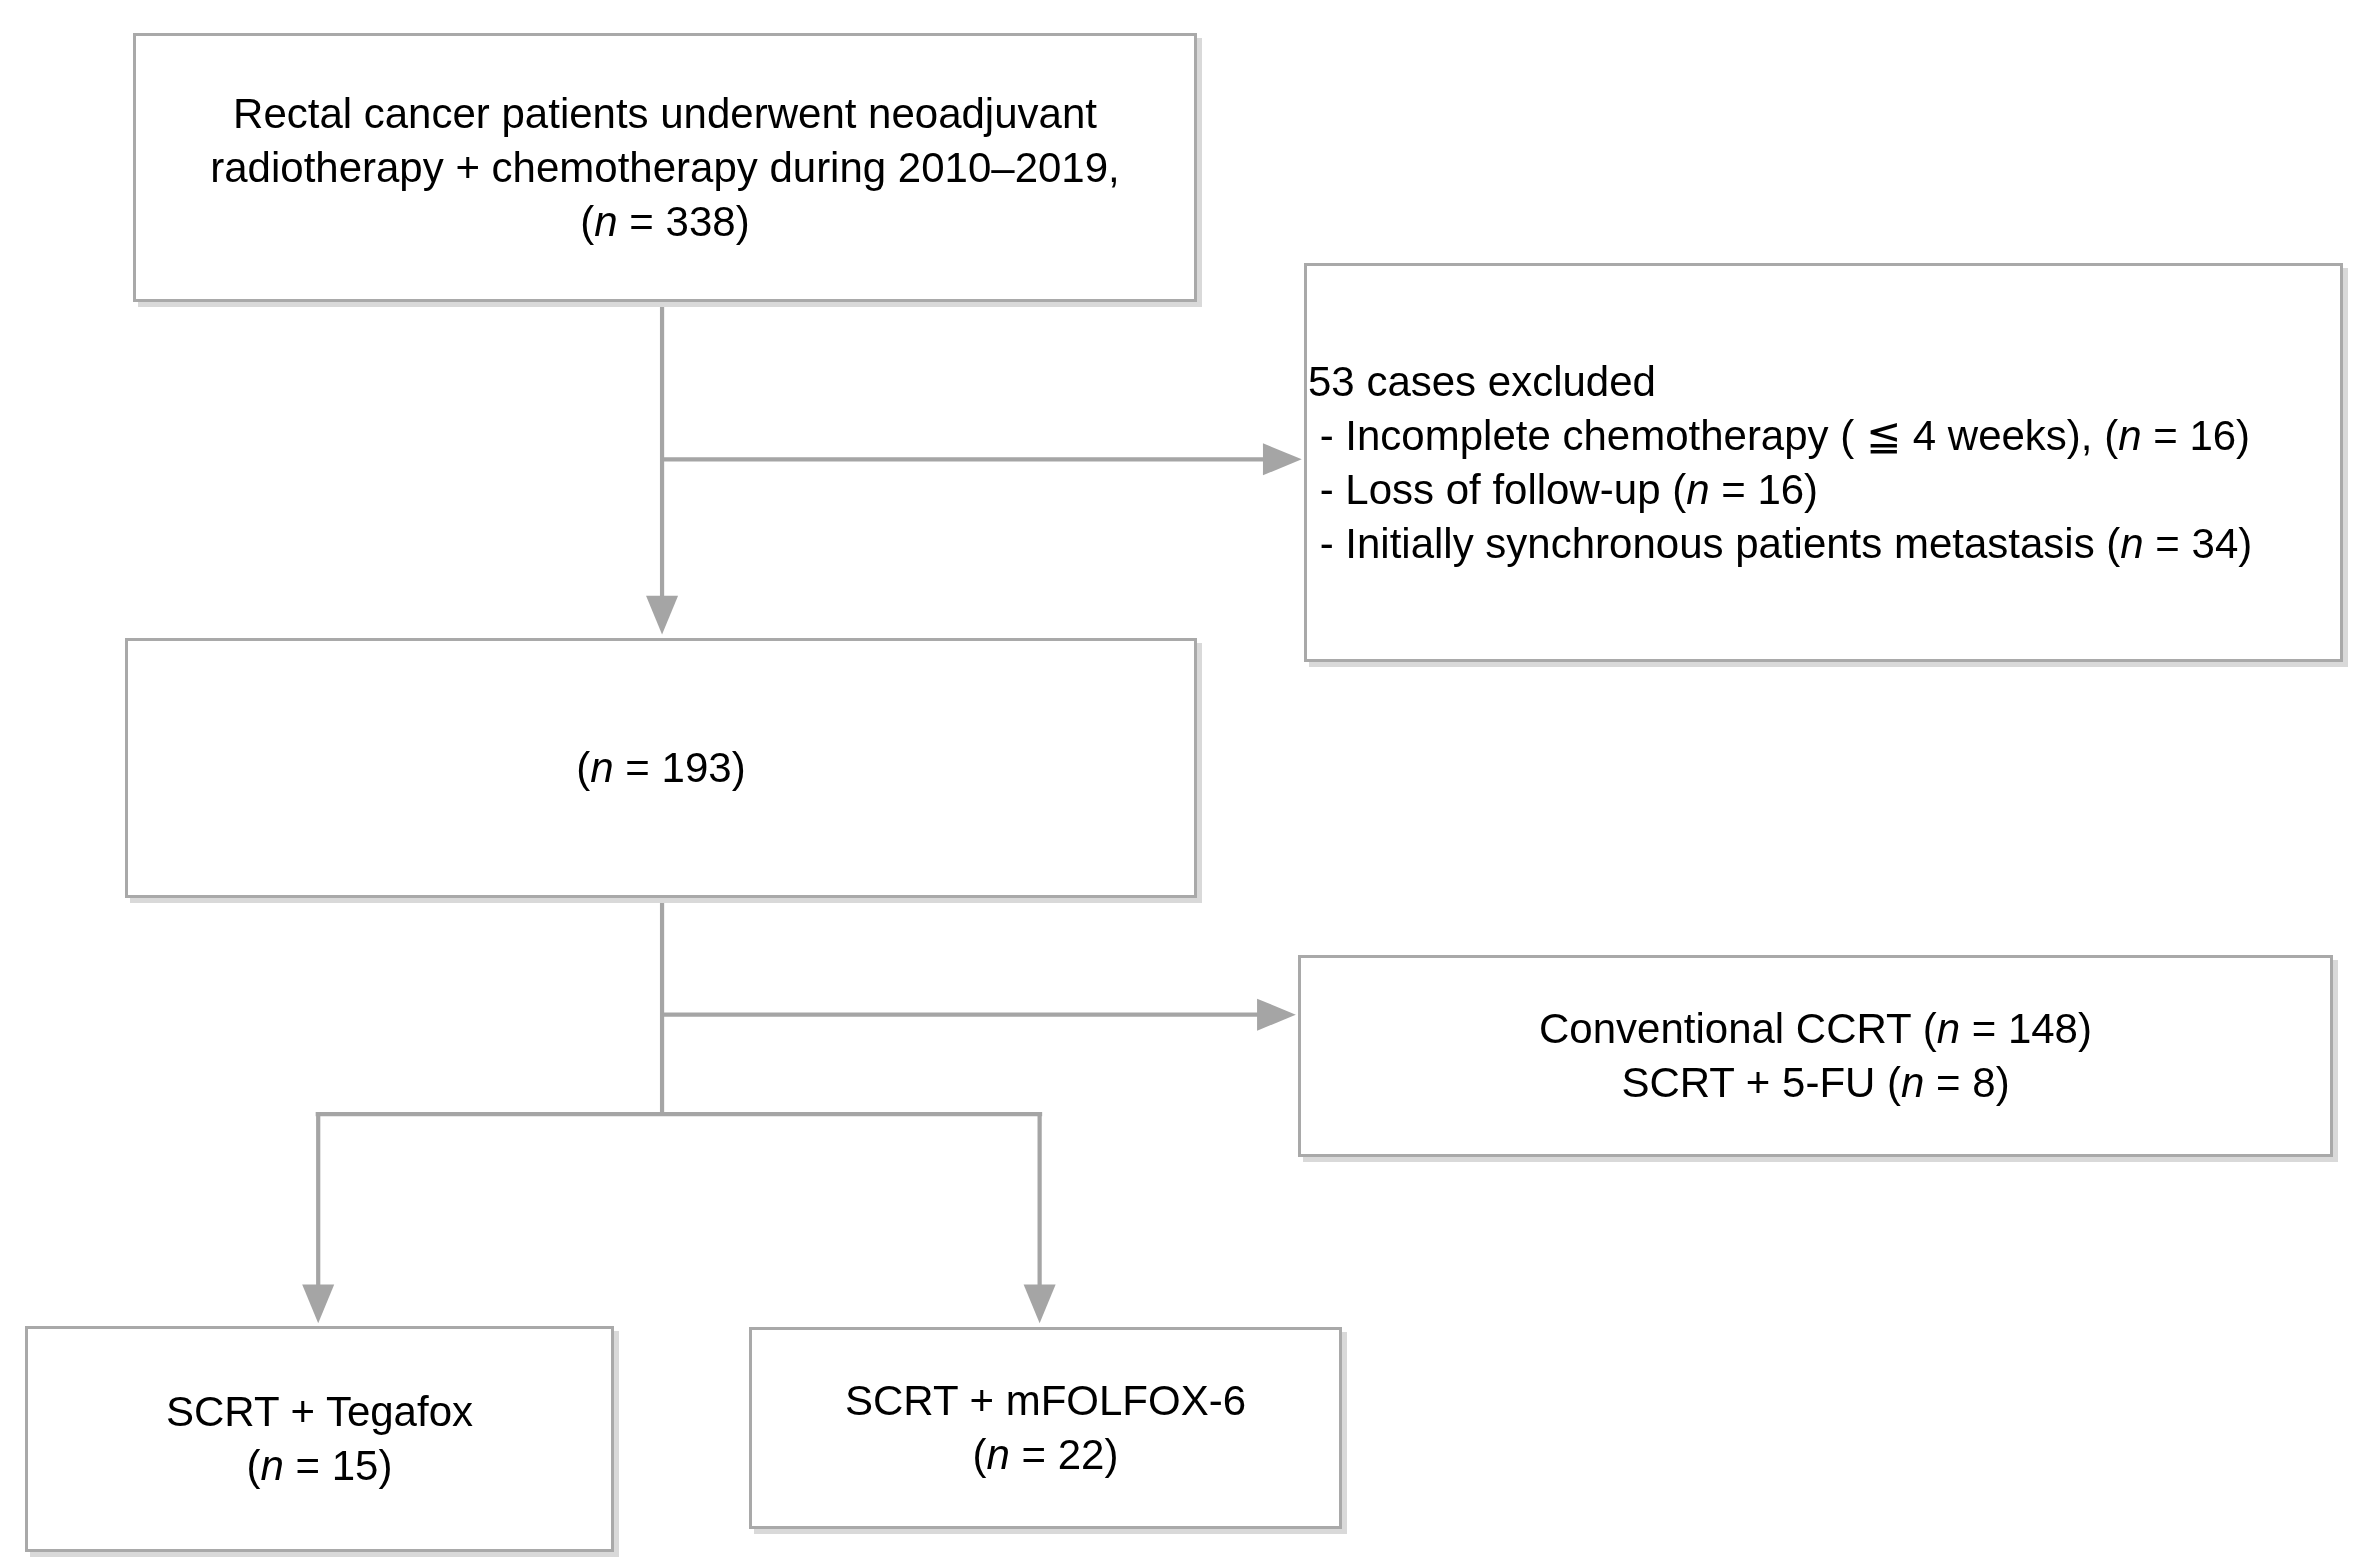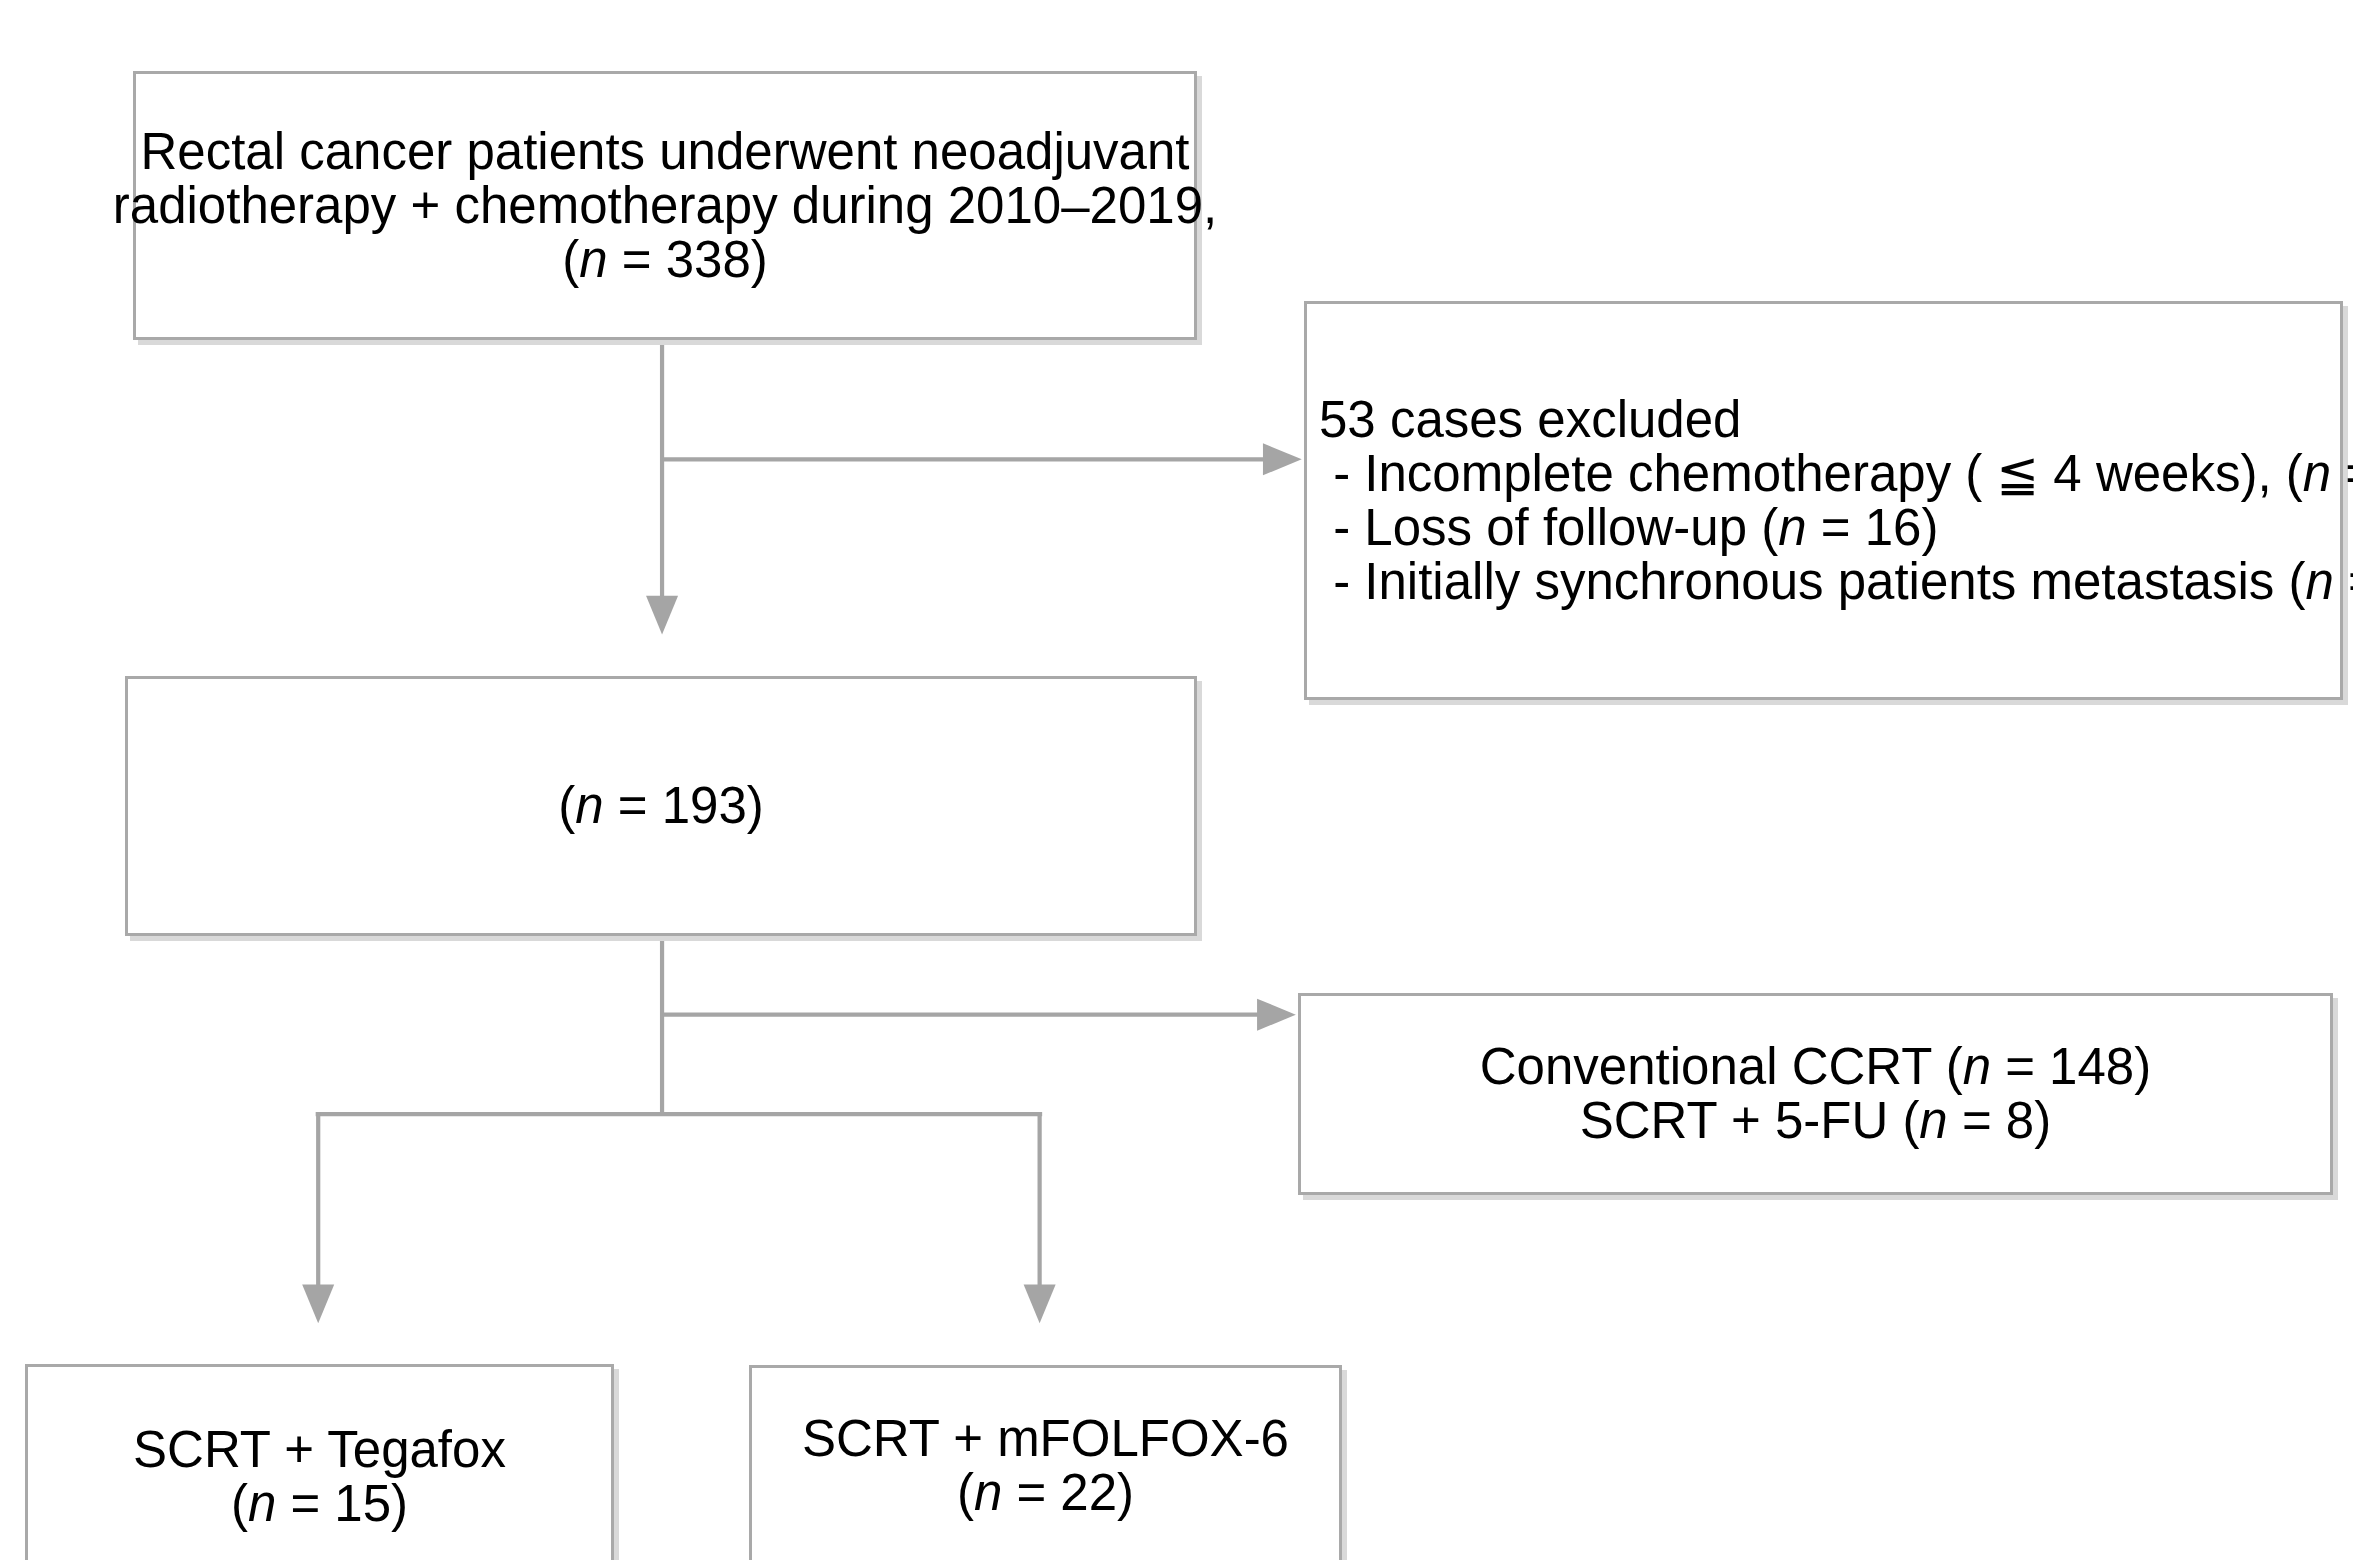--- a/index.html
+++ b/index.html
@@ -24,26 +24,25 @@
   .box{
     position:absolute;
     box-sizing:border-box;
     background:var(--box-bg);
     border:3.4px solid var(--border-c);
     box-shadow:5px 5px 0 var(--shadow-c);
     display:flex;
     flex-direction:column;
     justify-content:center;
     align-items:center;
-    font-size:51px;
+    font-size:42px;
     line-height:54px;
     text-align:center;
-    margin-top:38px;
   }
-  .box.align-left{align-items:flex-start;text-align:left;padding-left:12px;padding-right:6.7px;}
+  .box.align-left{align-items:flex-start;text-align:left;padding-left:1px;padding-right:6.7px;}
   .tline{white-space:pre;}
   .tline i{font-style:italic;}
   #box-initial  {left:133px;  top:33px;   width:1064px; height:269px;}
   #box-excluded {left:1304px; top:263px;  width:1039px; height:399px;}
   #box-enrolled {left:125px;  top:638px;  width:1072px; height:260px;}
   #box-ccrt     {left:1298px; top:955px; width:1035px; height:202px;}
   #box-tegafox  {left:25px;   top:1326px; width:589px;  height:226px;}
   #box-folfox   {left:749px;  top:1327px; width:593px;  height:202px;}
 </style>
 </head>

